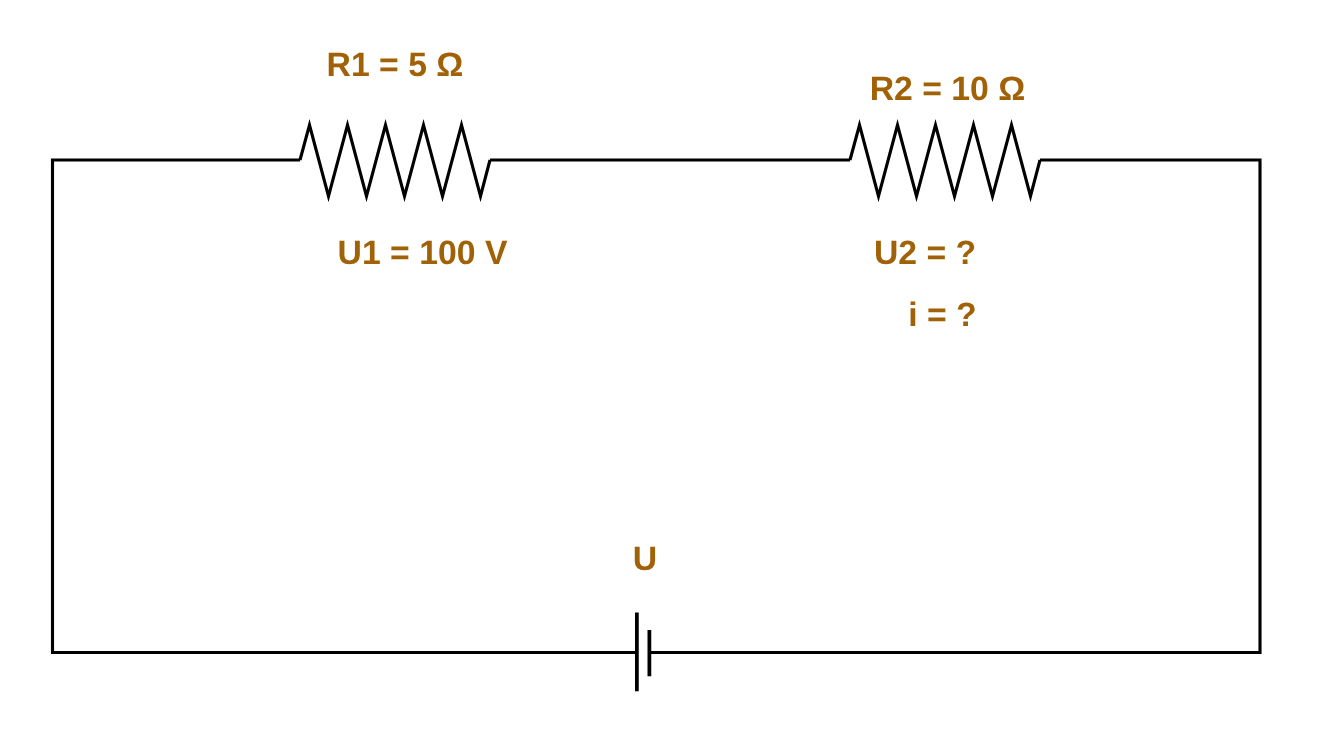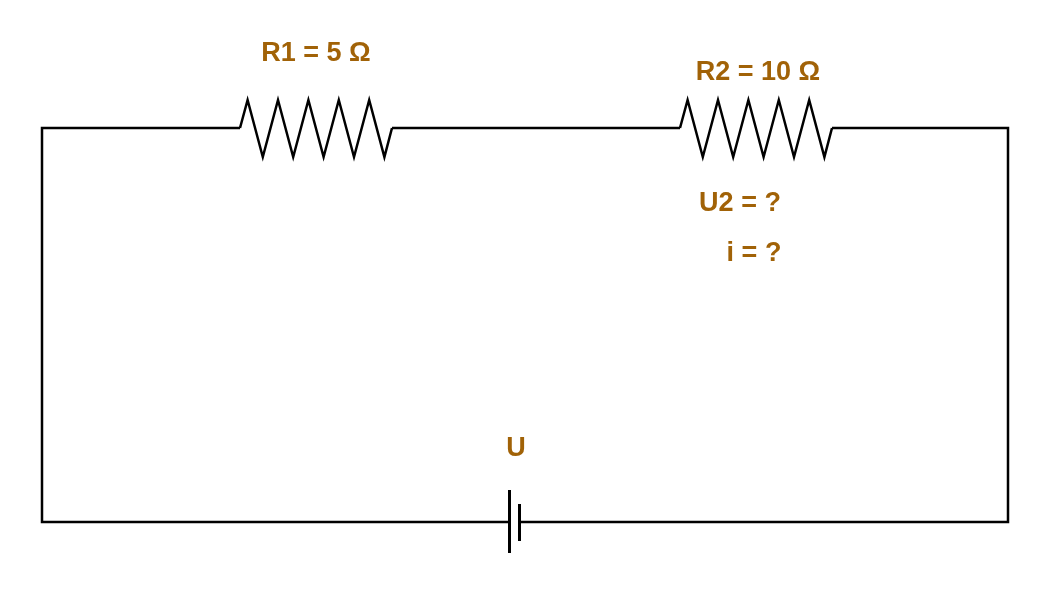--- a/index.html
+++ b/index.html
@@ -51,20 +51,21 @@
     <g>
       <line x1="509.5" y1="490" x2="509.5" y2="553" stroke="#000000" stroke-width="3"></line>
       <line x1="519.5" y1="504" x2="519.5" y2="541" stroke="#000000" stroke-width="3"></line>
     </g>
   </svg>
 
   <div class="label" style="left:316px; top:39px;">R1 = 5 Ω</div>
 
   <div class="label" style="left:758px; top:58px;">R2 = 10 Ω</div>
 
+  <div class="label" style="left:338px; top:189px;">U1 = 100 V</div>
 
   <div class="label" style="left:740px; top:189px;text-align:right;">U2 = ?</div>
 
   <div class="label" style="left:754px; top:239px;">i = ?</div>
 
   <div class="label" style="left:516px; top:434px;">U</div>
 
 </div>
 
 </body></html>

